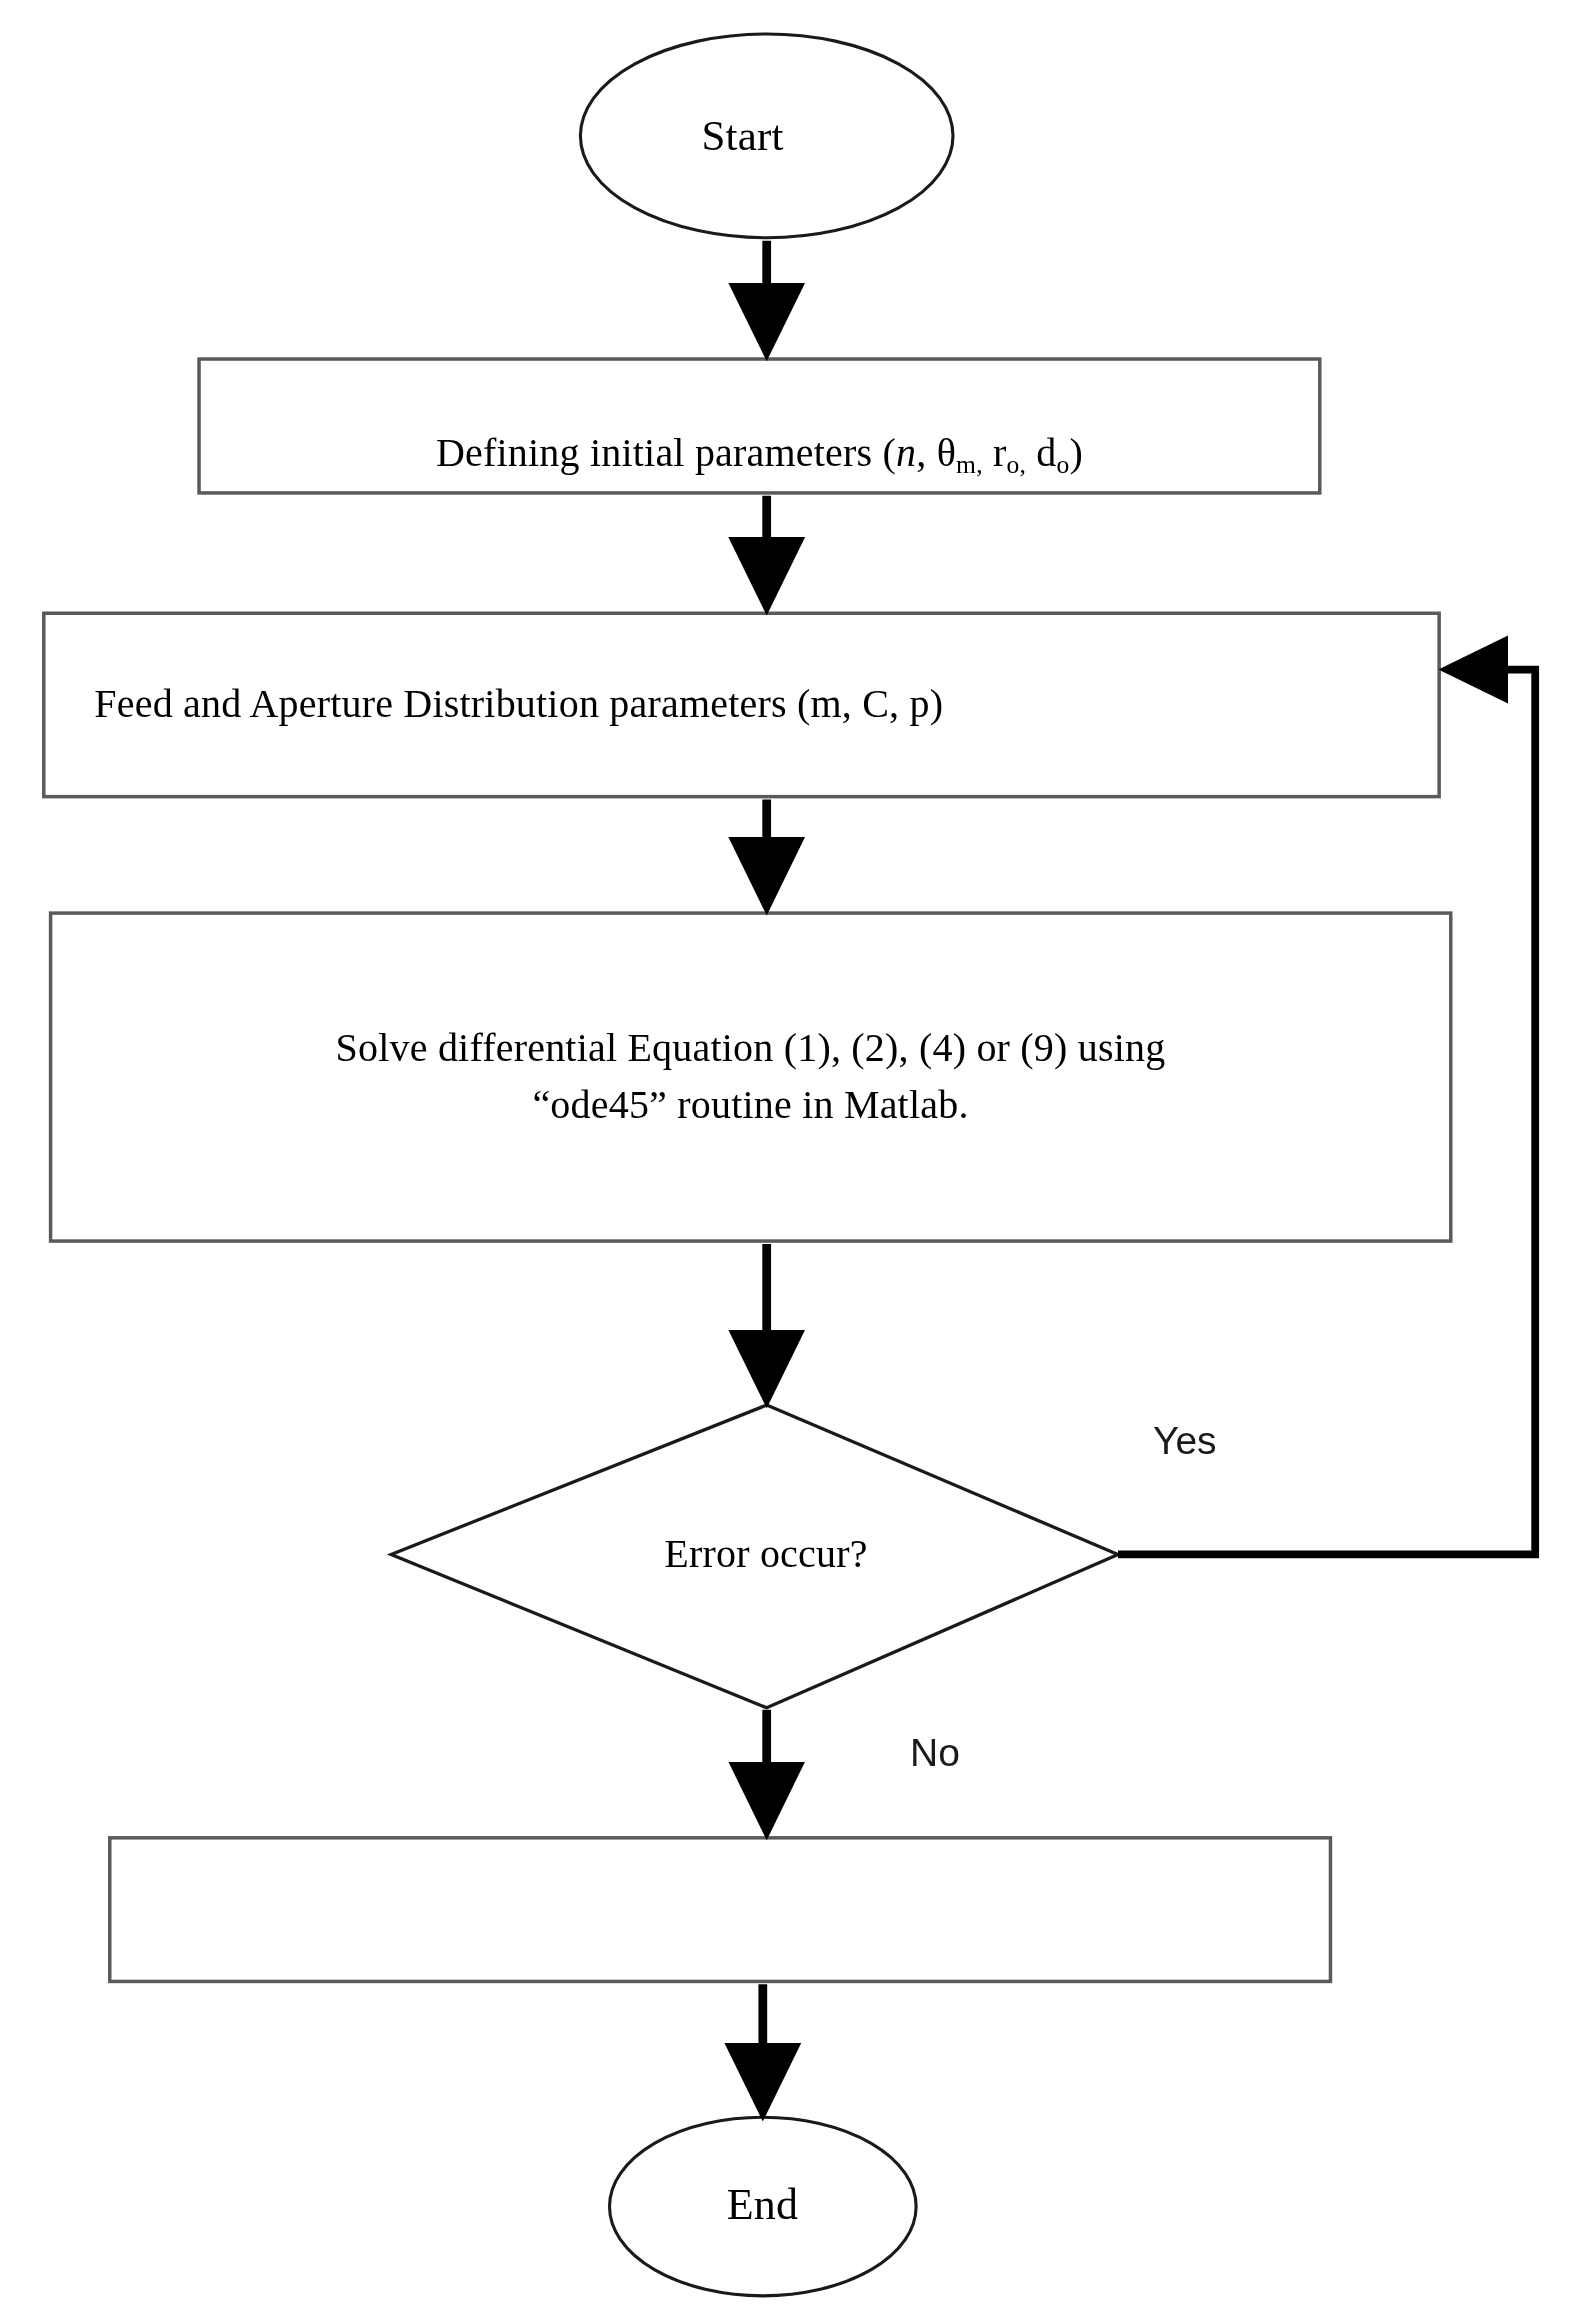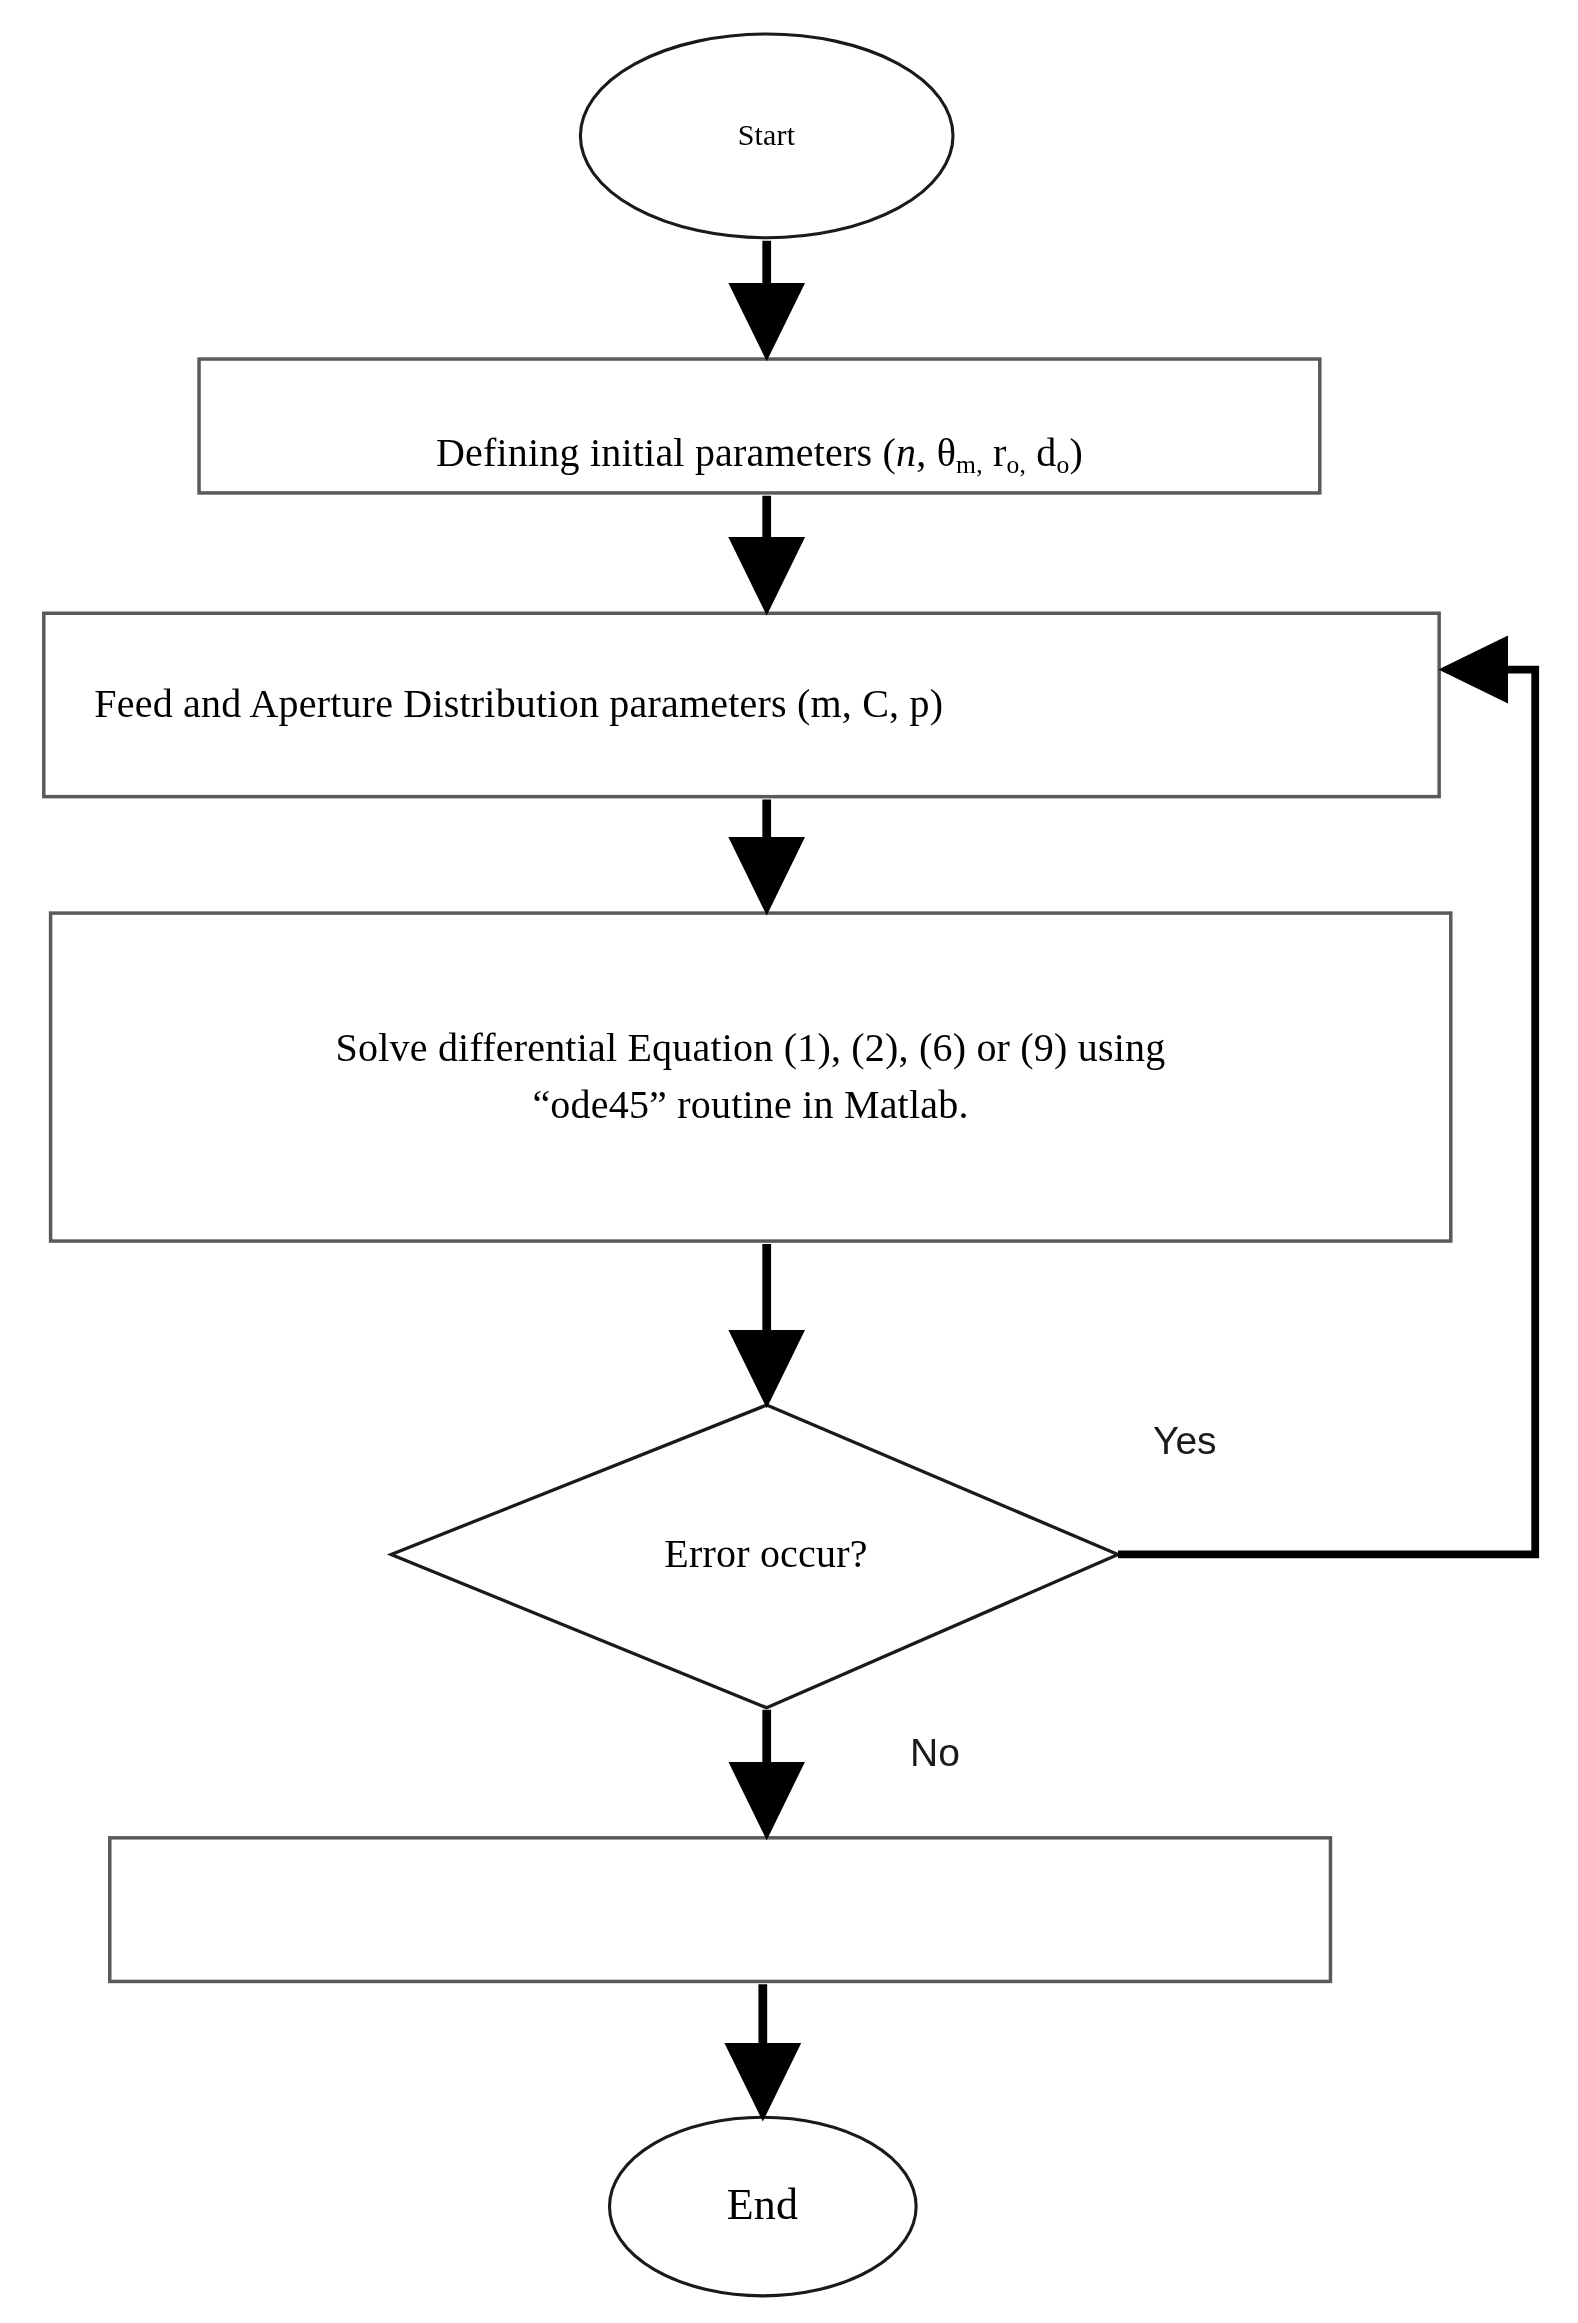--- a/index.html
+++ b/index.html
@@ -83,30 +83,30 @@
 
     <line x1="790" y1="1282" x2="790" y2="1437" stroke="#000000" stroke-width="9" marker-end="url(#arrowhead)"></line>
 
     <path d="M1152,1602 L1582,1602 L1582,690 L1495,690" fill="none" stroke="#000000" stroke-width="8" marker-end="url(#arrowhead)"></path>
 
     <line x1="790" y1="1762" x2="790" y2="1882" stroke="#000000" stroke-width="9" marker-end="url(#arrowhead)"></line>
 
     <line x1="786" y1="2045" x2="786" y2="2172" stroke="#000000" stroke-width="9" marker-end="url(#arrowhead)"></line>
   </svg>
 
-  <div class="node-label" style="left:580px; top:92px; width:373px; height:87px; font-size:30px;">Start</div>
+  <div class="node-label" style="left:556px; top:92px; width:373px; height:87px; font-size:43px;">Start</div>
 
   <div class="node-label" style="left:73px; top:613px; width:1339px; height:183px; justify-content:flex-start; padding-left:21.3px; box-sizing:border-box;">Feed and Aperture Distribution parameters (m, C, p)</div>
 
   <div class="node-label" style="left:199px; top:359px; width:1121px; height:134px;"><span>
     <span>Defining initial parameters (</span><span class="mi">n</span><span>, </span><span>θ</span><span class="sub">m,</span> <span>r</span><span class="sub">o,</span> <span>d</span><span class="sub">o</span><span>)</span>
   </span></div>
 
   <div class="node-label" style="left:89px; top:913px; width:1323px; height:328px; flex-direction:column;">
-    <span>Solve differential Equation (1), (2), (6) or (9) using</span>
+    <span>Solve differential Equation (1), (2), (4) or (9) using</span>
     <span>“ode45” routine in Matlab.</span>
   </div>
 
   <div class="node-label" style="left:543px; top:1512px; width:446px; height:85px;text-align:right;">Error occur?</div>
 
 
   <div class="node-label" style="left:609px; top:2162px; width:307px; height:87px; font-size:44px;">End</div>
 
   <div class="branch-label" style="left:1153px; top:1392px;">Yes</div>
 

